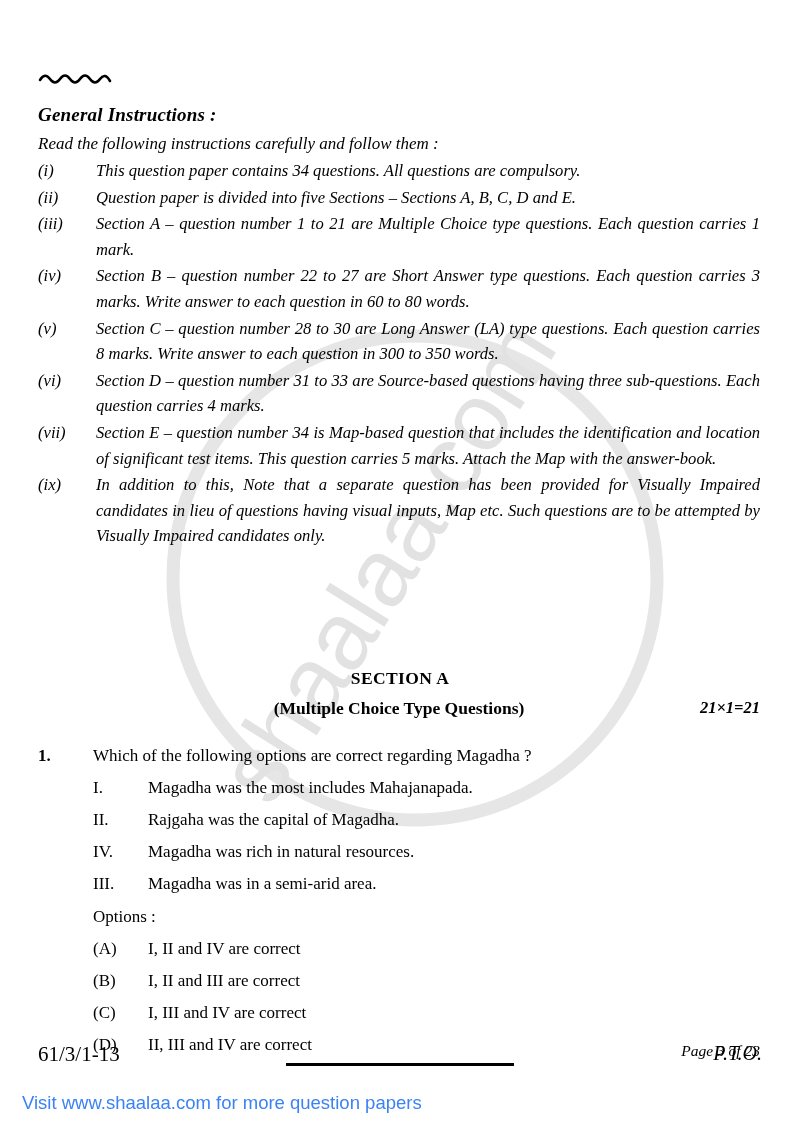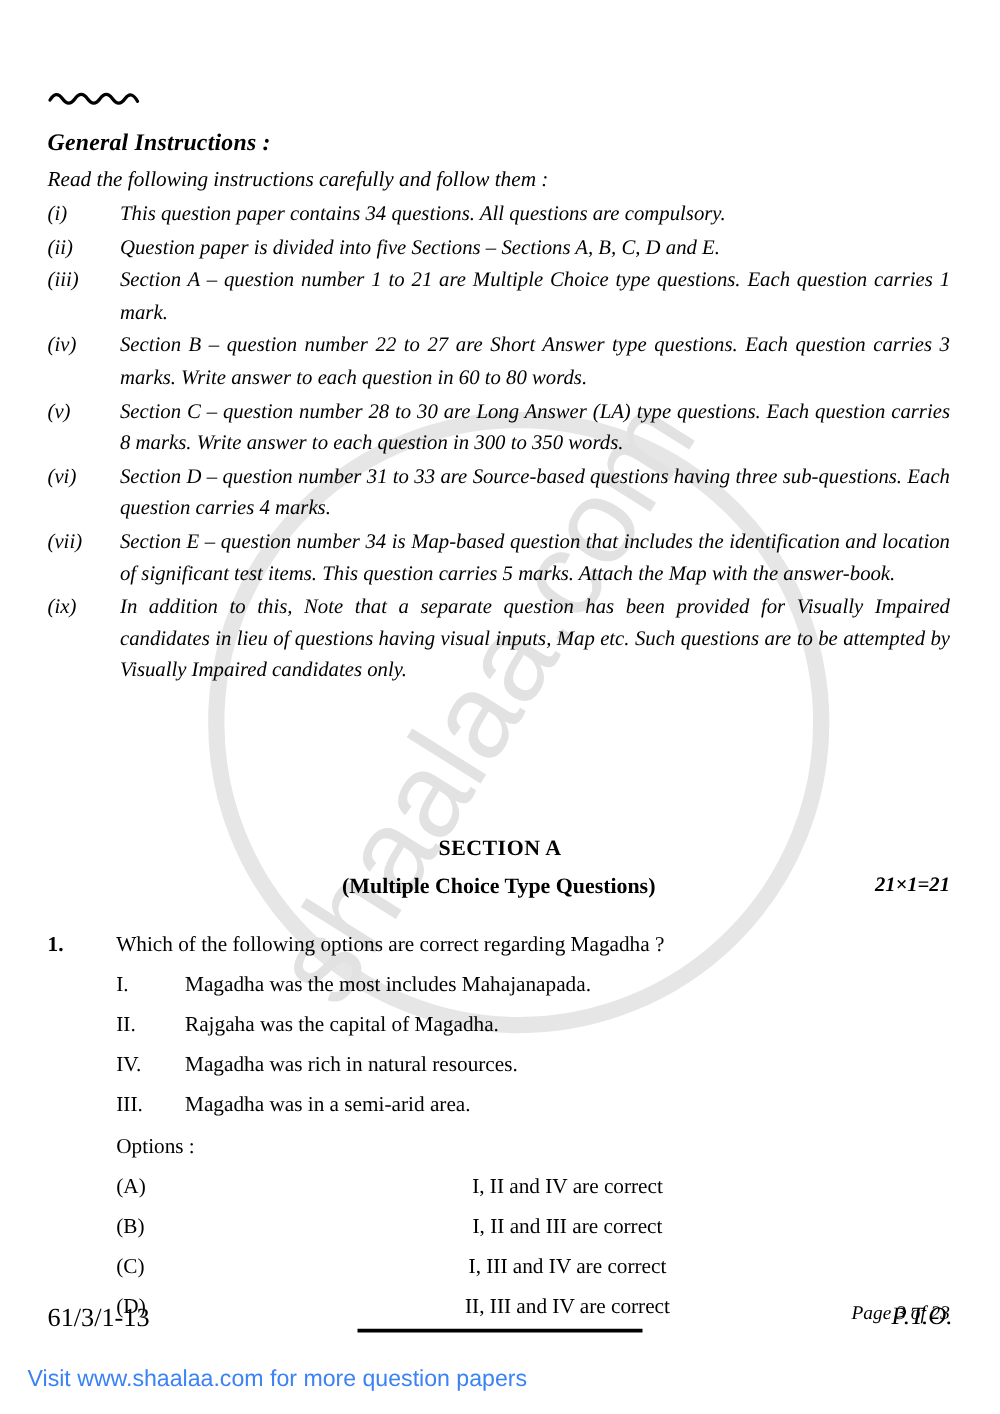--- a/index.html
+++ b/index.html
@@ -161,21 +161,21 @@
     display: flex;
     align-items: flex-start;
     line-height: 24px;
     margin-top: 8px;
     padding-left: 55px;
   }
   .opt-lbl {
     width: 55px;
     flex: 0 0 55px;
   }
-  .opt-txt { flex: 1 1 auto; text-align: center; }
+  .opt-txt { flex: 1 1 auto; }
 
   
   #footer {
     position: absolute;
     left: 38px;
     right: 38px;
     top: 1042px;
     height: 26px;
   }
   .f-left {

